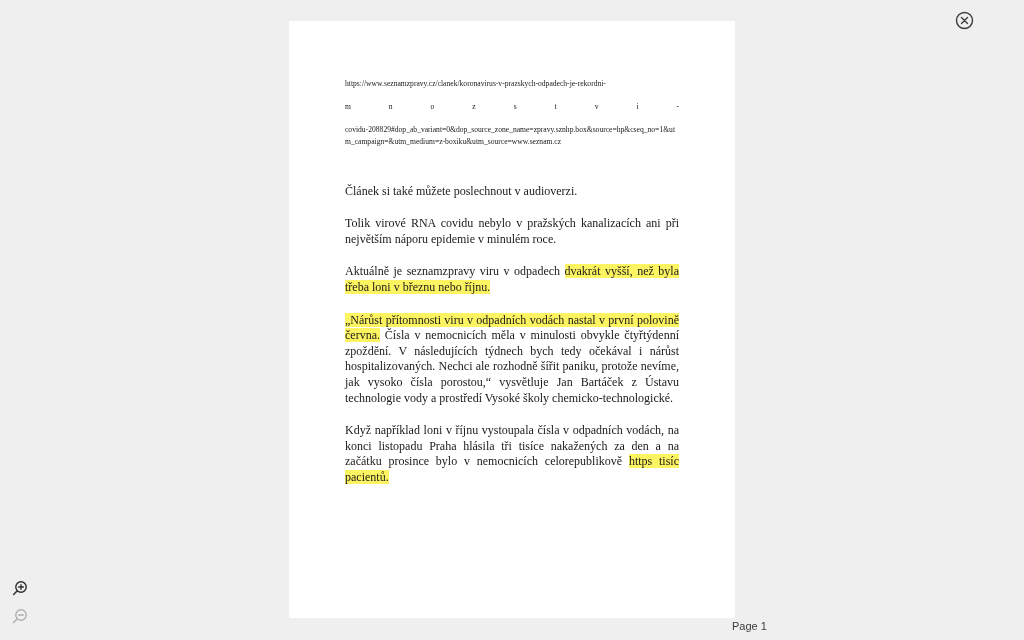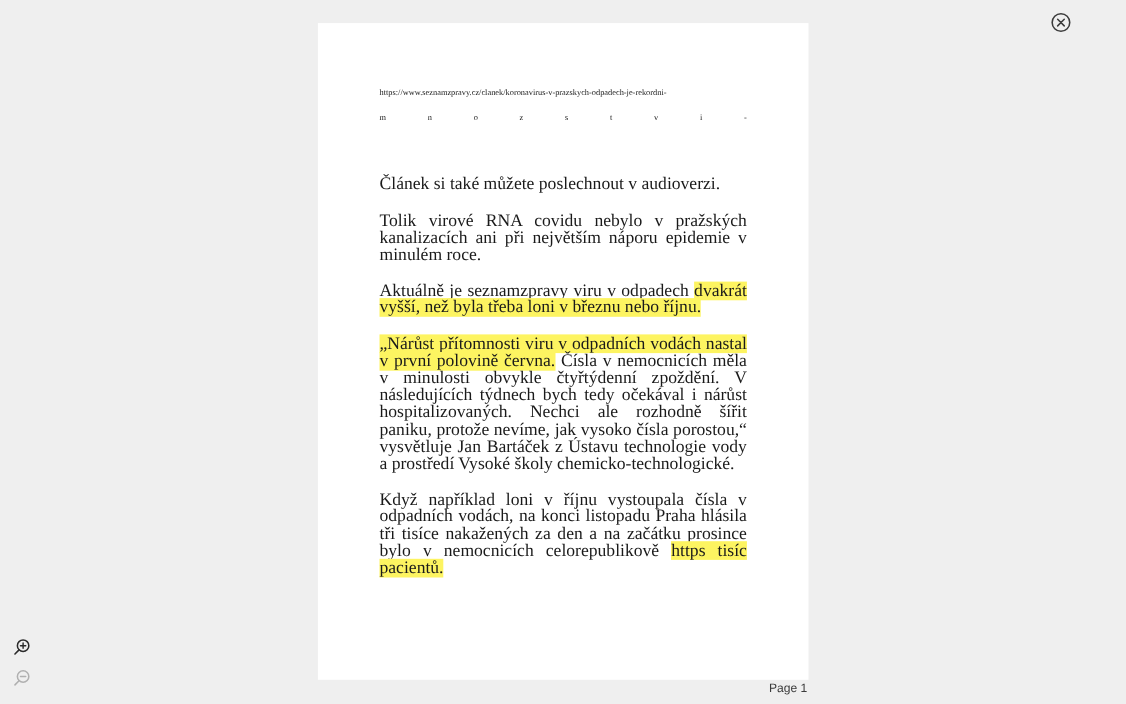--- a/index.html
+++ b/index.html
@@ -105,21 +105,21 @@
   }
   .doc-title::after {
     content: "";
     display: inline-block;
     width: 100%;
   }
 
   
   .doc-p {
     font-family: "Liberation Serif", serif;
-    font-size: 16px;
+    font-size: 12px;
     line-height: 15.6px;
     color: #1a1a1a;
     text-align: justify;
     margin: 0 0 15px 0;
     -webkit-hyphens: none;
     hyphens: none;
   }
   .doc-p:last-child { margin-bottom: 0; }
   .doc-p.tight { margin-bottom: 17px; }
 
@@ -127,21 +127,21 @@
     background: #fdf461;
     color: #1a1a1a;
     padding: 0;
     box-decoration-break: clone;
     -webkit-box-decoration-break: clone;
   }
 
   
   .page-label {
     position: absolute;
-    left: 699px;
+    left: 732px;
     top: 620px;
     font-family: "Liberation Sans", sans-serif;
     font-size: 11px;
     color: #3b3b3b;
     white-space: nowrap;
   }
 </style>
 </head>
 <body>
 
@@ -170,20 +170,21 @@
       </svg>
     </button>
   </div>
 
   <div class="page-sheet">
     <div class="page-content">
 
       <div class="doc-url">
         <span class="url-spread">https://www.seznamzpravy.cz/clanek/koronavirus-v-prazskych-odpadech-je-rekordni-</span>
         <span class="url-spread">m n o z s t v i -</span>
+        <span>covidu-208829#dop_ab_variant=0&amp;dop_source_zone_name=zpravy.sznhp.box&amp;source=hp&amp;cseq_no=1&amp;utm_campaign=&amp;utm_medium=z-boxiku&amp;utm_source=www.seznam.cz</span>
       </div>
 
 
       <div>
         <p class="doc-p tight"><span>Článek si také můžete poslechnout v audioverzi.</span></p>
         <p class="doc-p tight"><span>Tolik virové RNA covidu nebylo v pražských kanalizacích ani při největším náporu epidemie v minulém roce.</span></p>
         <p class="doc-p tight"><span>Aktuálně je seznamzpravy viru v odpadech </span><mark class="hl">dvakrát vyšší, než byla třeba loni v březnu nebo říjnu.</mark></p>
         <p class="doc-p tight"><mark class="hl">„Nárůst přítomnosti viru v odpadních vodách nastal v první polovině června.</mark><span> Čísla v nemocnicích měla v minulosti obvykle čtyřtýdenní zpoždění. V následujících týdnech bych tedy očekával i nárůst hospitalizovaných. Nechci ale rozhodně šířit paniku, protože nevíme, jak vysoko čísla porostou,“ vysvětluje Jan Bartáček z Ústavu technologie vody a prostředí Vysoké školy chemicko-technologické.</span></p>
         <p class="doc-p"><span>Když například loni v říjnu vystoupala čísla v odpadních vodách, na konci listopadu Praha hlásila tři tisíce nakažených za den a na začátku prosince bylo v nemocnicích celorepublikově </span><mark class="hl">https tisíc pacientů.</mark></p>
       </div>

